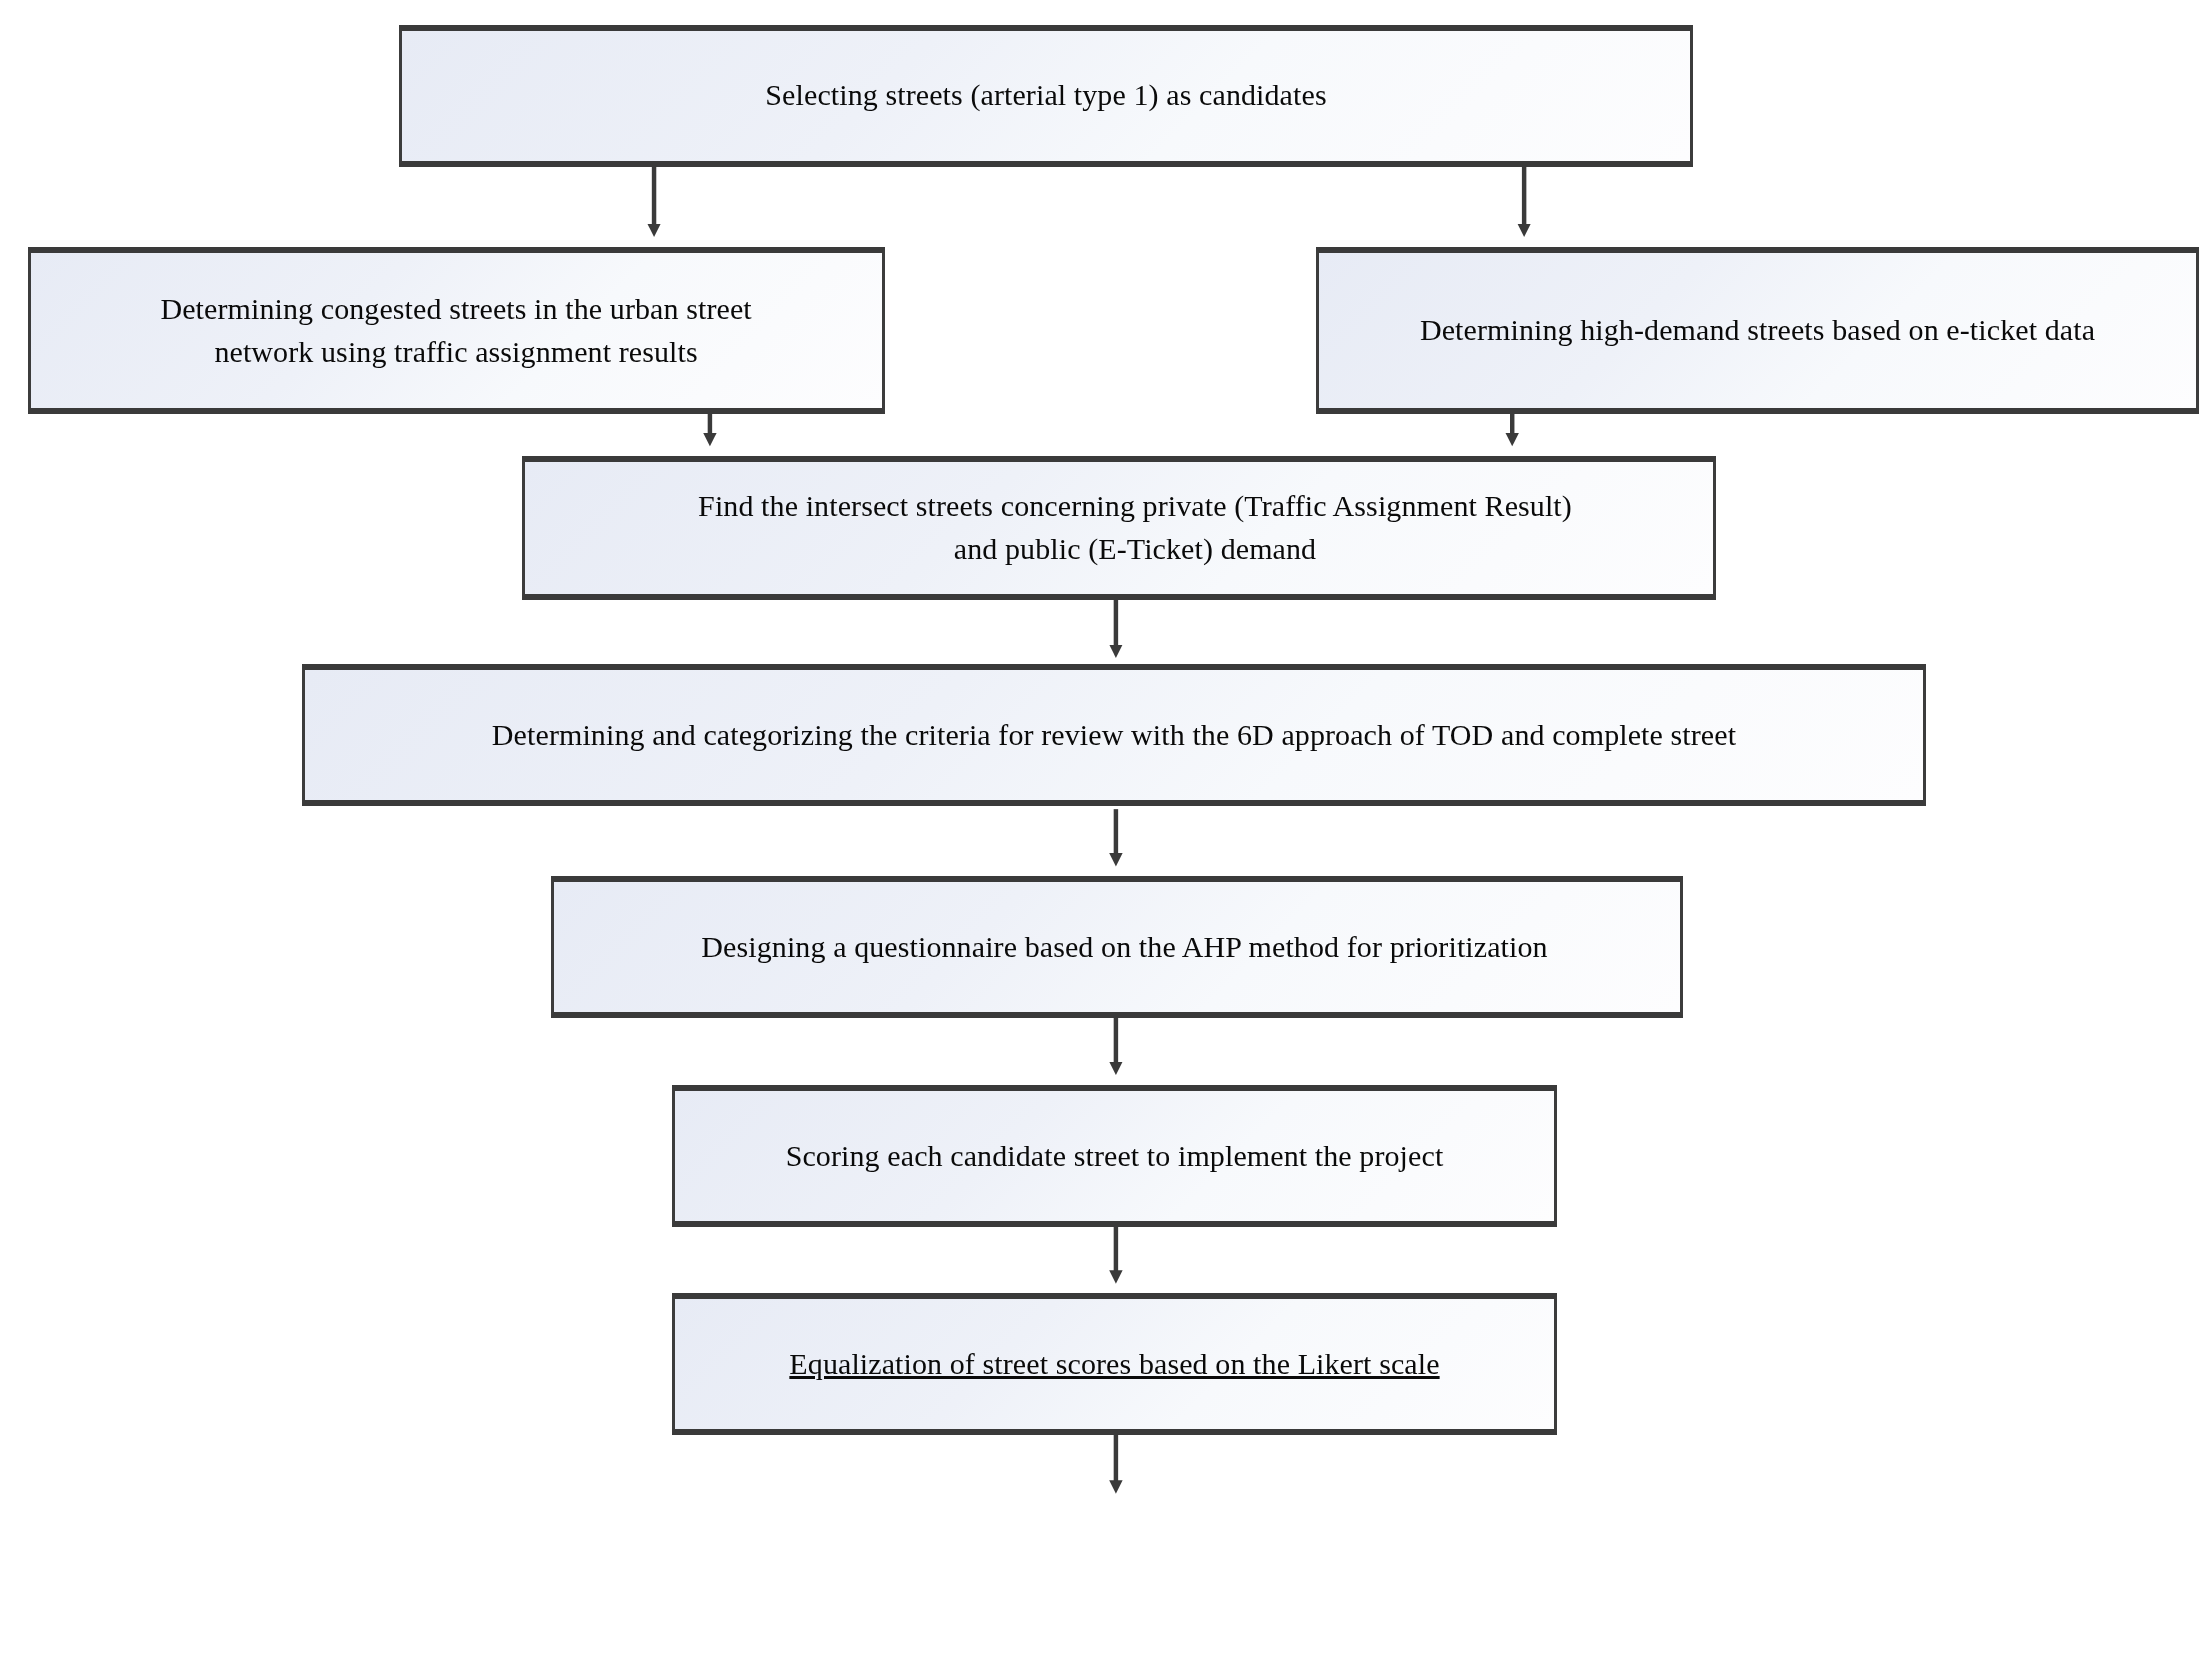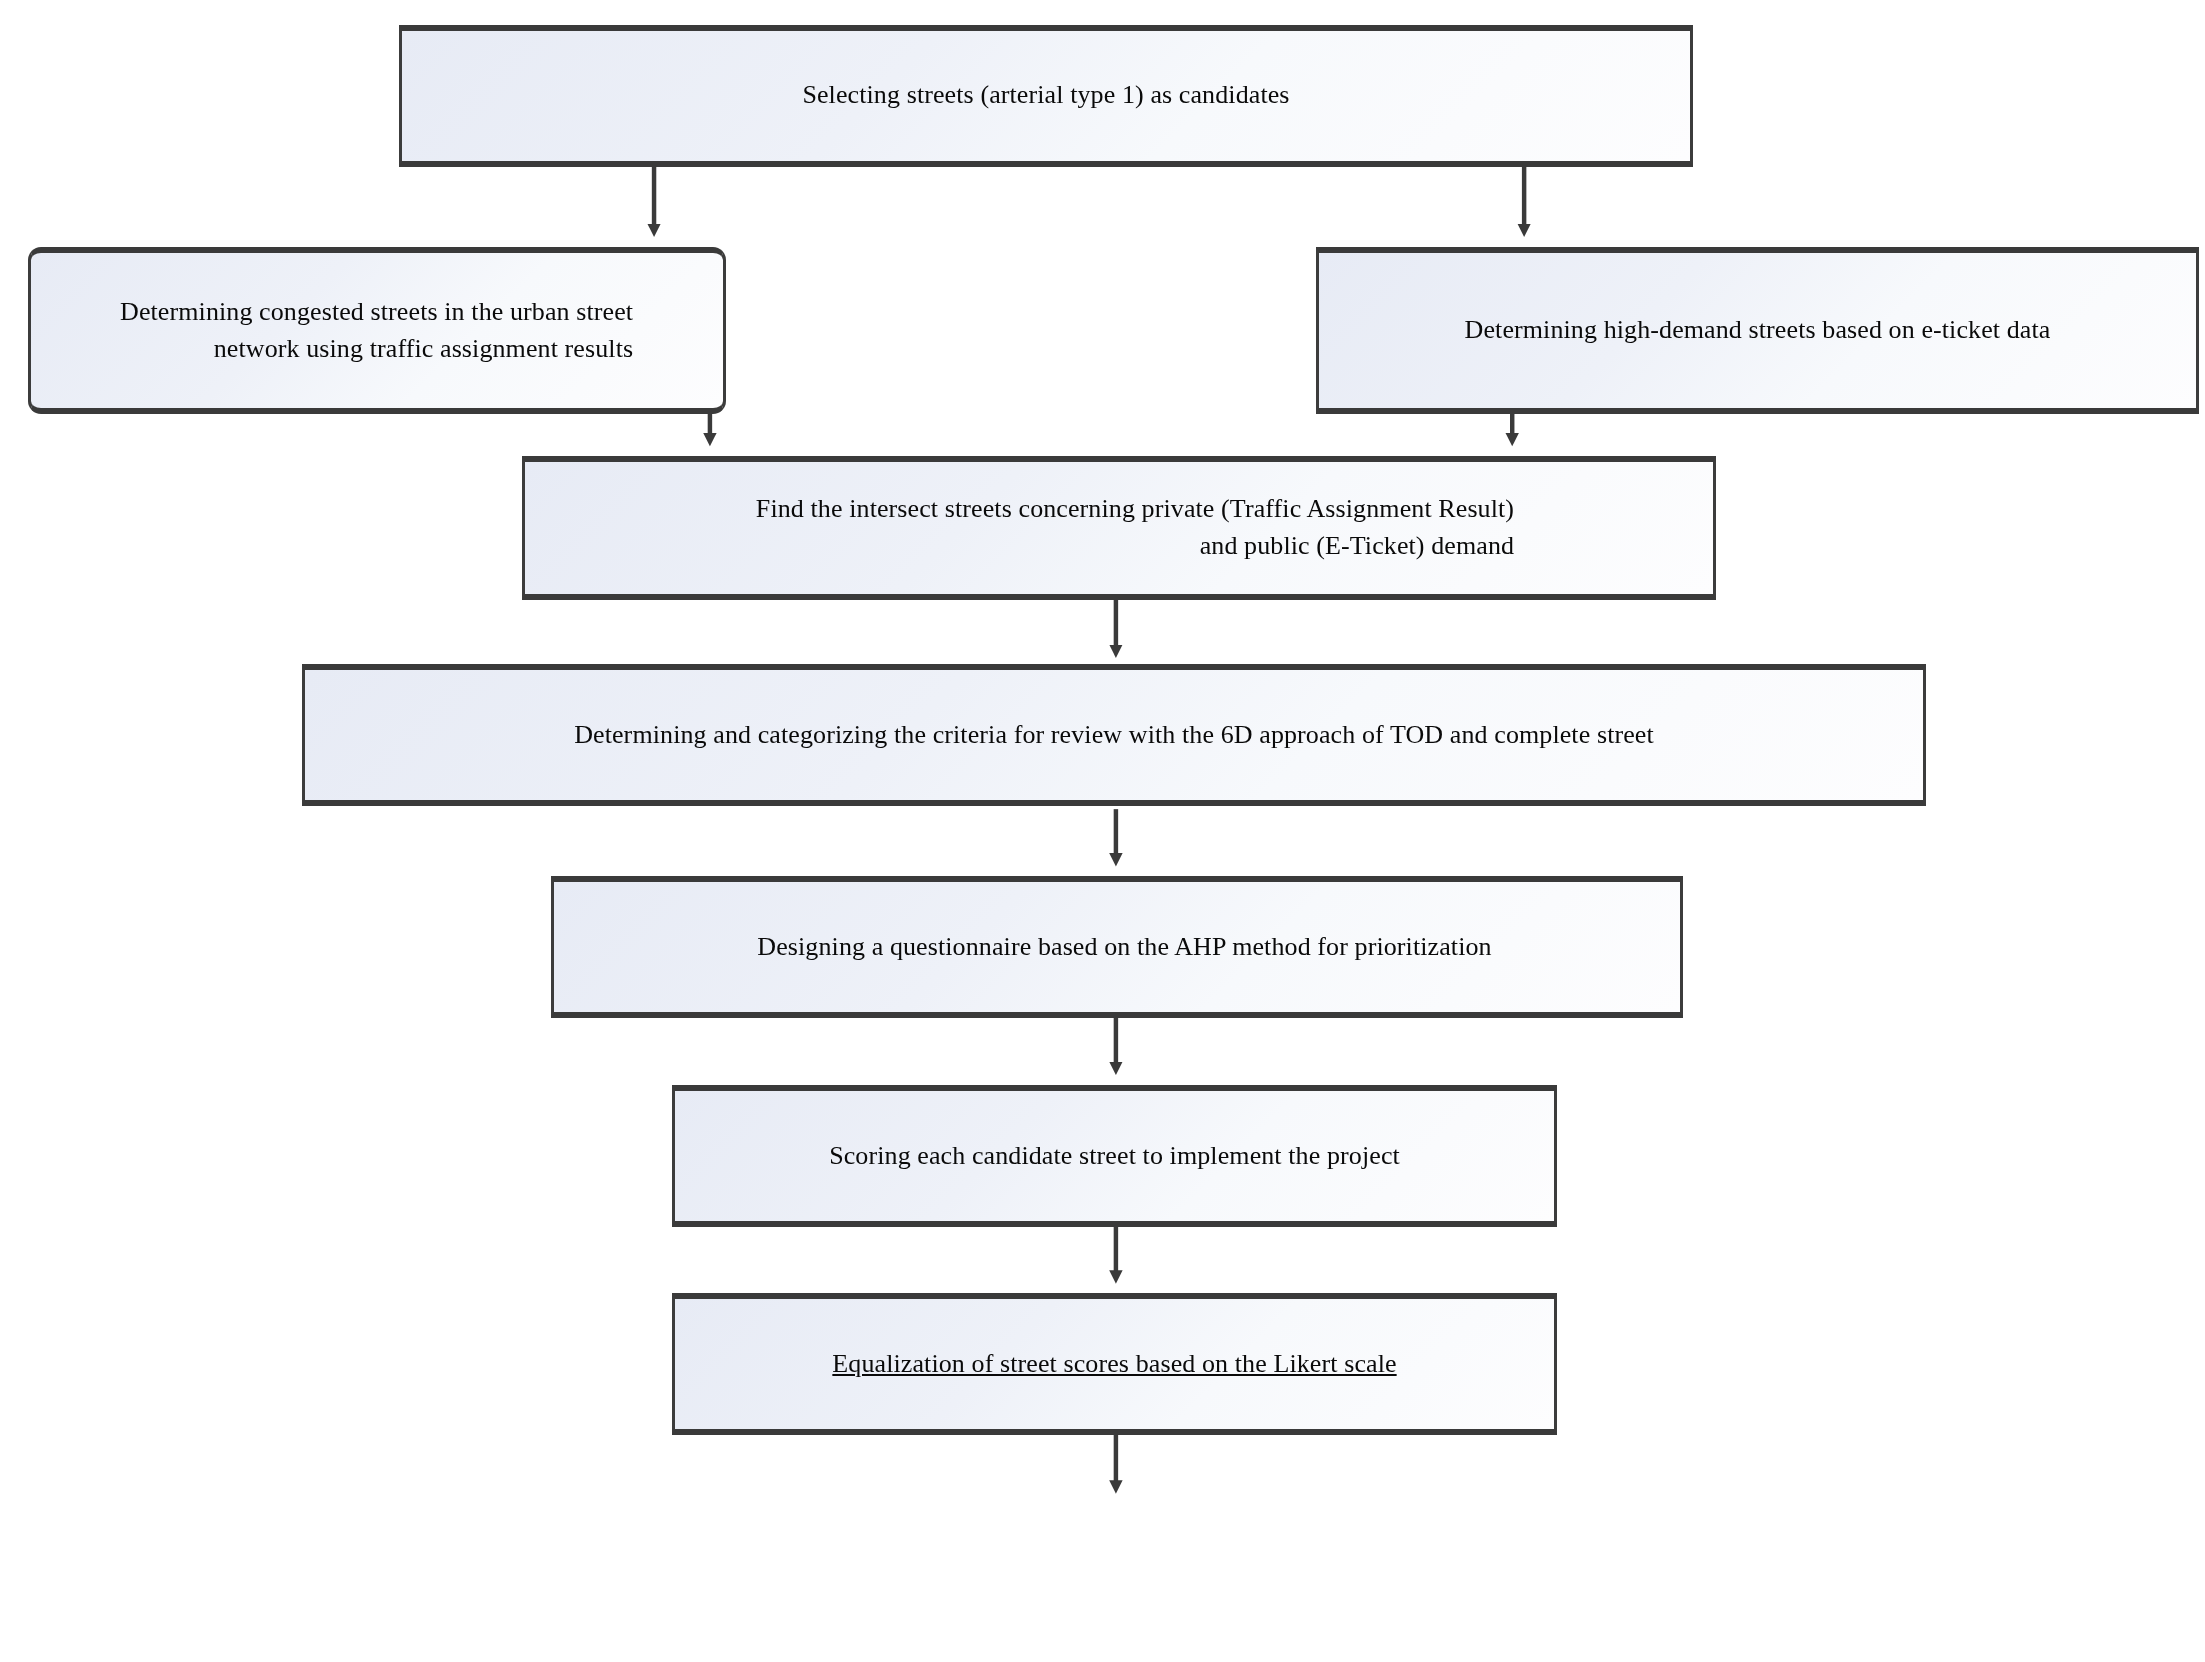--- a/index.html
+++ b/index.html
@@ -14,28 +14,28 @@
     background: #ffffff;
     font-family: "Liberation Serif", "DejaVu Serif", serif;
     overflow: hidden;
   }
   .node {
     position: absolute;
     box-sizing: border-box;
     display: flex;
     align-items: center;
     justify-content: center;
-    text-align: right;
+    text-align: center;
     background: linear-gradient(135deg, #e7ebf5 0%, #eef1f8 38%, #f7f9fc 62%, #fdfdfe 100%);
     border-left: 3px solid #3c3c3c;
     border-right: 3px solid #3c3c3c;
     border-top: 6.7px solid #3a3a3a;
     border-bottom: 6.7px solid #3a3a3a;
     color: #0a0a0a;
-    font-size: 26px;
+    font-size: 30px;
     line-height: 1.42;
     letter-spacing: 0.1px;
   }
   .node .txt {
     display: block;
     padding: 0 19.4px;
     white-space: pre-line;
   }
   .edge {
     position: absolute;
@@ -91,21 +91,21 @@
       <g>
         <path d="M1498,1926 L1498,1989" stroke="#3a3a3a" stroke-width="6" fill="none" marker-end="url(#ah)"></path>
       </g>
     </svg>
   </div>
 
   <div class="node" style="left:399px; top:24.6px; width:1294px; height:142px;">
     <span class="txt">Selecting streets (arterial type 1) as candidates</span>
   </div>
 
-  <div class="node" style="left:27.6px; top:247px; width:698px; height:167px;border-radius:13px;">
+  <div class="node" style="left:27.6px; top:247px; width:857px; height:167px;">
     <span class="txt">Determining congested streets in the urban street
 network using traffic assignment results</span>
   </div>
 
   <div class="node" style="left:1316px; top:247px; width:883px; height:167px;">
     <span class="txt">Determining high-demand streets based on e-ticket data</span>
   </div>
 
   <div class="node" style="left:522px; top:456px; width:1194px; height:144px;padding-left:32px;">
     <span class="txt">Find the intersect streets concerning private (Traffic Assignment Result)

